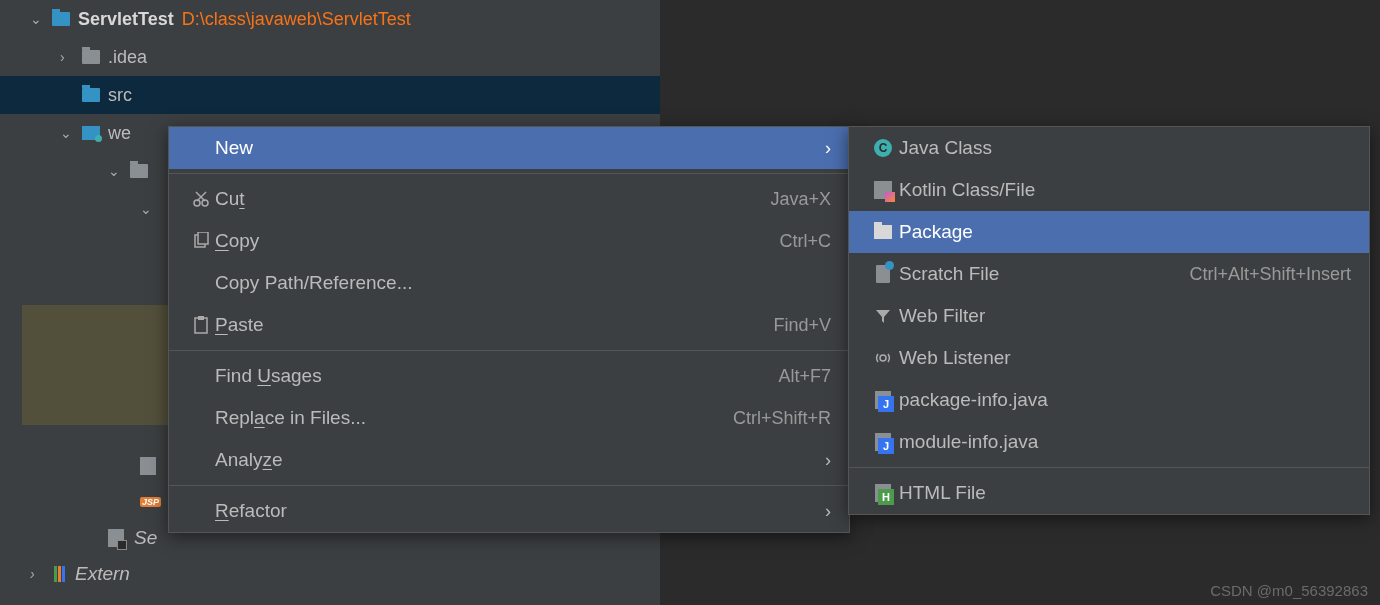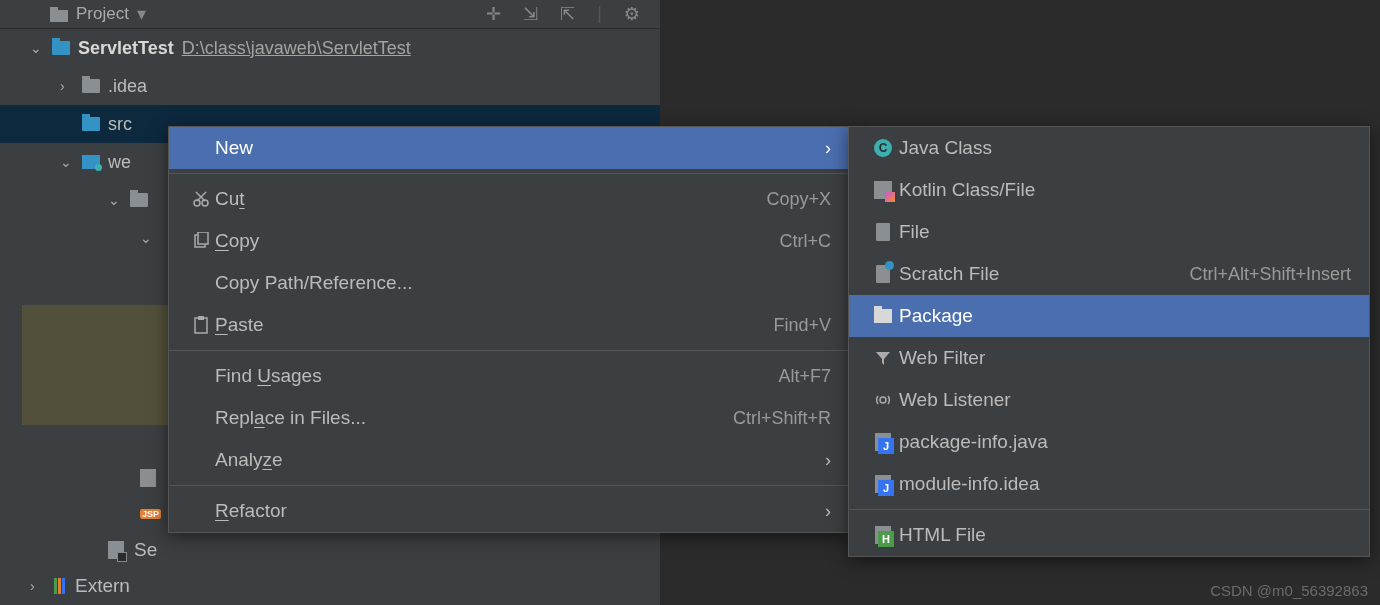--- a/index.html
+++ b/index.html
@@ -55,21 +55,21 @@
     gap: 8px;
   }
   .tree-row.selected { background: #0d293e; }
   .arrow { width: 14px; color: #aaa; font-size: 14px; }
   .folder-icon { width:18px; height:14px; display:inline-block; }
   .folder-blue { background:#3592c4; border-radius:1px; position:relative;}
   .folder-blue::before{content:"";position:absolute;top:-3px;left:0;width:8px;height:3px;background:#3592c4;}
   .folder-grey { background:#8a8f94; border-radius:1px; position:relative;}
   .folder-grey::before{content:"";position:absolute;top:-3px;left:0;width:8px;height:3px;background:#8a8f94;}
   .bold { color:#d8d8d8; font-weight:600; }
-  .dim { color:#a3a3a3;text-decoration:underline; }
+  .dim { color:#f97316; }
   .pl1{padding-left:60px;} .pl3{padding-left:108px;}
   .pl4{padding-left:140px;}
 
   .editor-bg {
     position:absolute; left:22px; top:305px; width:150px; height:120px;
     background:#52503a;
   }
 
   .context-menu {
     position: absolute;
@@ -116,45 +116,30 @@
   .c-circle{width:18px;height:18px;border-radius:50%;background:#3dafae;color:#2b2b2b;font-size:12px;font-weight:bold;display:flex;align-items:center;justify-content:center;}
   .file-ico{width:14px;height:18px;background:#8a8f94;border-radius:1px;position:relative;}
   .j-square{width:16px;height:16px;background:#3574f0;color:#fff;font-size:11px;display:flex;align-items:center;justify-content:center;font-weight:bold;}
   .h-square{width:16px;height:16px;background:#4b9b4b;color:#fff;font-size:11px;display:flex;align-items:center;justify-content:center;font-weight:bold;}
   
   .watermark {
     position:absolute; right:12px; bottom:6px;
     color:#6b6b6b; font-size:15px;
   }
   .bottom-items{
-    position:absolute; left:30px; top:460px;
+    position:absolute; left:30px; top:448px;font-style:italic;
   }
   .bottom-items .row{display:flex;align-items:center;gap:10px;height:36px;font-size:19px;color:#bbb;}
 </style>
 </head>
 <body>
 
 <div class="left-tab">Proje</div>
 
 <div class="tree">
-  <div class="top-bar">
-    <svg width="18" height="16">
-        <rect x="0" y="4" width="18" height="12" fill="#8a8f94"></rect>
-        <rect x="0" y="1" width="8" height="3" fill="#8a8f94"></rect>
-      </svg>
-    <span class="label" style="margin-left:8px;">Project</span>
-    <span class="chev">▾</span>
-    <div class="top-icons">
-      <span>✛</span>
-      <span>⇲</span>
-      <span>⇱</span>
-      <span style="color:#555;">|</span>
-      <span>⚙</span>
-    </div>
-  </div>
 
   <div class="tree-row">
     <span class="arrow">⌄</span>
     <span class="folder-icon folder-blue"></span>
     <span class="bold">ServletTest</span>
     <span class="dim">D:\class\javaweb\ServletTest</span>
   </div>
   <div class="tree-row pl1">
     <span class="arrow">›</span>
     <span class="folder-icon folder-grey"></span>
@@ -220,21 +205,21 @@
         <span class="icon-slot">
           <svg width="18" height="18">
             <circle cx="5" cy="13" r="3" fill="none" stroke="#aaa" stroke-width="1.5"></circle>
             <circle cx="13" cy="13" r="3" fill="none" stroke="#aaa" stroke-width="1.5"></circle>
             <line x1="4" y1="2" x2="13" y2="11" stroke="#aaa" stroke-width="1.5"></line>
             <line x1="14" y1="2" x2="5" y2="11" stroke="#aaa" stroke-width="1.5"></line>
           </svg>
         </span>
         <span class="label">Cu<span class="underline">t</span></span>
         <span class="spacer"></span>
-        <span class="shortcut">Copy+X</span>
+        <span class="shortcut">Java+X</span>
       </div>
       <div class="menu-item">
         <span class="icon-slot">
           <svg width="18" height="18">
             <rect x="3" y="3" width="10" height="12" fill="none" stroke="#aaa" stroke-width="1.5"></rect>
             <rect x="6" y="0" width="10" height="12" fill="#3c3f41" stroke="#aaa" stroke-width="1.5"></rect>
           </svg>
         </span>
         <span class="label"><span class="underline">C</span>opy</span>
         <span class="spacer"></span>
@@ -296,45 +281,38 @@
       </div>
       <div class="menu-item">
         <span class="icon-slot">
           <span style="width:18px;height:18px;background:#8a8f94;position:relative;">
             <span style="position:absolute;right:-3px;bottom:-3px;width:10px;height:10px;background:linear-gradient(135deg,#c858d6,#f88930);"></span>
           </span>
         </span>
         <span class="label">Kotlin Class/File</span>
         <span class="spacer"></span>
       </div>
-      <div class="menu-item">
-        <span class="icon-slot">
-          <span class="file-ico"></span>
-        </span>
-        <span class="label">File</span>
+      <div class="menu-item highlighted">
+        <span class="icon-slot">
+          <span class="folder-icon " style="width:18px;height:14px;background:#d8d8d8;position:relative;">
+            <span style="position:absolute;top:-3px;left:0;width:8px;height:3px;background:#d8d8d8;"></span>
+          </span>
+        </span>
+        <span class="label">Package</span>
         <span class="spacer"></span>
       </div>
       <div class="menu-item">
         <span class="icon-slot">
           <span class="file-ico" style="position:relative;">
             <span style="position:absolute;right:-4px;top:-4px;width:9px;height:9px;border-radius:50%;background:#3592c4;"></span>
           </span>
         </span>
         <span class="label">Scratch File</span>
         <span class="spacer"></span>
         <span class="shortcut">Ctrl+Alt+Shift+Insert</span>
-      </div>
-      <div class="menu-item highlighted">
-        <span class="icon-slot">
-          <span class="folder-icon " style="width:18px;height:14px;background:#d8d8d8;position:relative;">
-            <span style="position:absolute;top:-3px;left:0;width:8px;height:3px;background:#d8d8d8;"></span>
-          </span>
-        </span>
-        <span class="label">Package</span>
-        <span class="spacer"></span>
       </div>
       <div class="menu-item">
         <span class="icon-slot">
           <svg width="18" height="18">
             <path d="M2 3 L16 3 L10 10 L10 16 L8 14 L8 10 Z" fill="#aaa"></path>
           </svg>
         </span>
         <span class="label">Web Filter</span>
         <span class="spacer"></span>
       </div>
@@ -357,21 +335,21 @@
         </span>
         <span class="label">package-info.java</span>
         <span class="spacer"></span>
       </div>
       <div class="menu-item">
         <span class="icon-slot">
           <span style="width:16px;height:18px;background:#8a8f94;position:relative;">
             <span style="position:absolute;right:-3px;bottom:-3px;" class="j-square">J</span>
           </span>
         </span>
-        <span class="label">module-info.idea</span>
+        <span class="label">module-info.java</span>
         <span class="spacer"></span>
       </div>
       <div class="menu-sep"></div>
       <div class="menu-item">
         <span class="icon-slot">
           <span style="width:16px;height:18px;background:#8a8f94;position:relative;">
             <span style="position:absolute;right:-3px;bottom:-3px;" class="h-square">H</span>
           </span>
         </span>
         <span class="label">HTML File</span>

